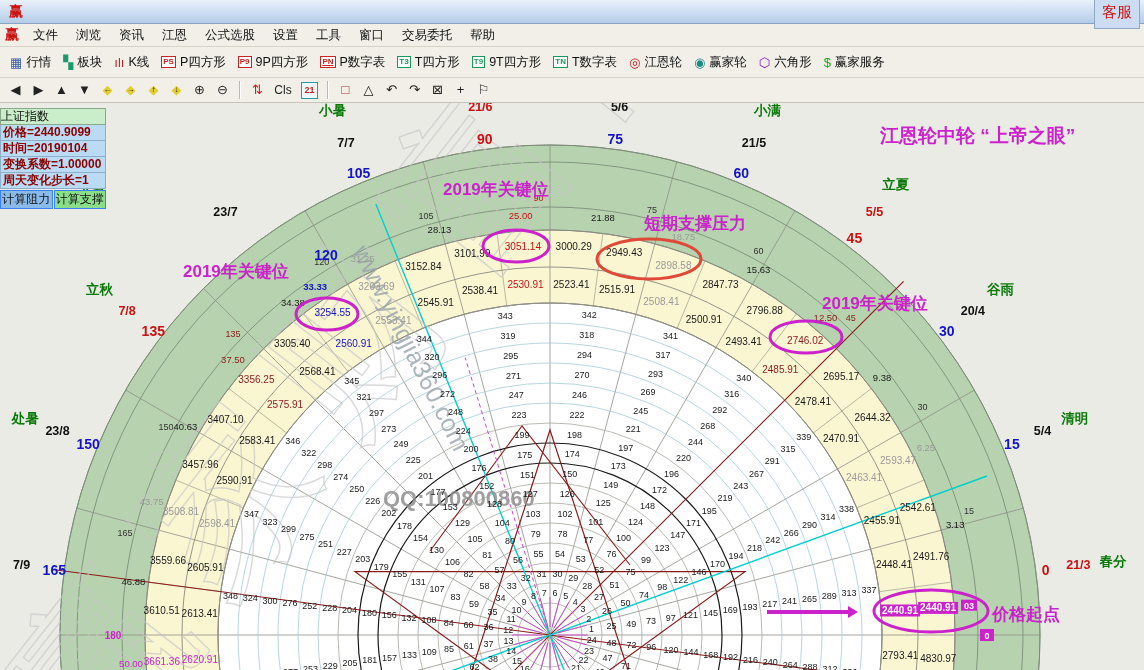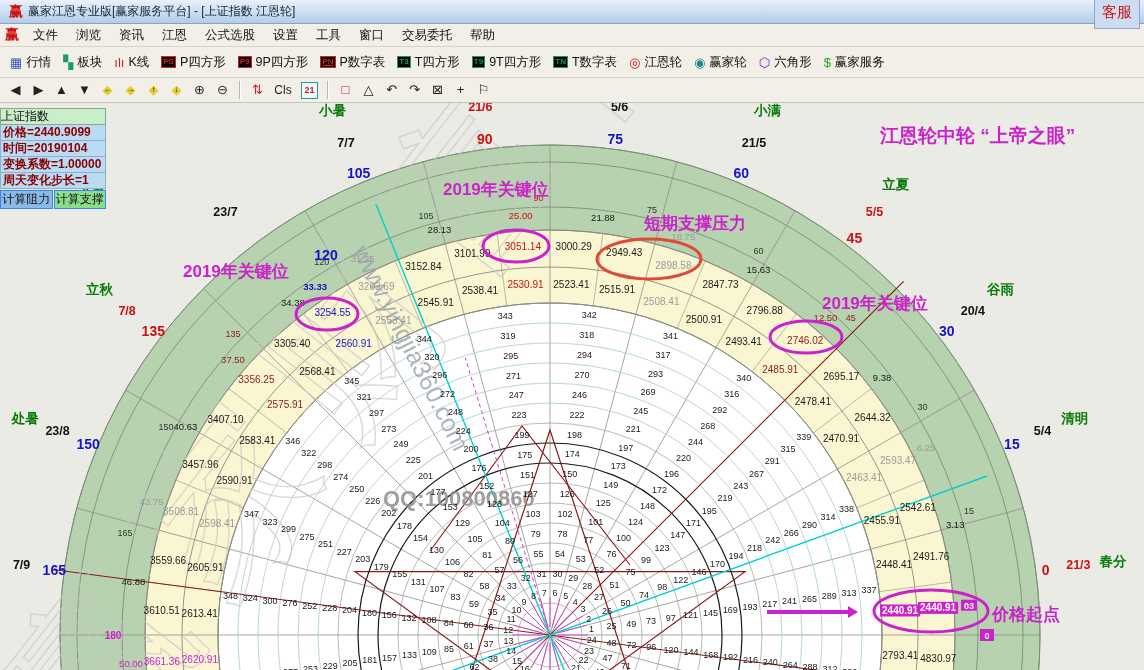--- a/index.html
+++ b/index.html
@@ -6,21 +6,21 @@
   body{width:1144px;height:670px;overflow:hidden;background:#ebebe5;font-family:"Liberation Sans","DejaVu Sans",sans-serif;}
   .titlebar{height:24px;background:linear-gradient(#e9f1fb,#b4cce9);border-bottom:1px solid #89a3c1;display:flex;align-items:center;padding:0 4px;box-sizing:border-box;}
   .logo{color:#cc1111;font-weight:bold;font-size:14px;margin:0 5px;}
   .title{font-size:12px;color:#16233d;}
   .svc-btn{margin-left:auto;color:#cc1111;font-size:15px;background:#ccdcf2;border:1px solid #8fa8c6;padding:7px 7px;height:18px;line-height:18px;cursor:pointer;}
   .menubar{height:22px;background:#f1efe8;border-bottom:1px solid #d6d3c9;display:flex;align-items:center;font-size:12.5px;color:#111;}
   .menu-item{padding:2px 9px;cursor:default;}
   .tb1{height:30px;background:#f1efe8;border-bottom:1px solid #d6d3c9;display:flex;align-items:center;font-size:12.5px;color:#111;padding-left:4px;}
   .tb-item{display:flex;align-items:center;gap:4px;padding:0 6px;height:24px;cursor:default;}
   .icn{font-size:13px;line-height:13px;}
-  .badge{font-size:8px;font-weight:bold;border:1px solid;padding:0 1px;line-height:10px;background:#000000;}
+  .badge{font-size:8px;font-weight:bold;border:1px solid;padding:0 1px;line-height:10px;background:#ffffff;}
   .tb2{height:24px;background:#f1efe8;border-bottom:1px solid #c6c3b9;display:flex;align-items:center;padding-left:4px;}
   .tb2 .btn{width:23px;height:20px;text-align:center;font-size:13px;line-height:20px;color:#222;position:relative;cursor:default;}
   .tb2 .btn.diam{color:#e3ce33;}
   .tb2 .btn.diam b{position:absolute;left:0;top:0;width:100%;height:100%;font-size:8px;line-height:20px;color:#111;font-weight:bold;}
   .tb2 .btn.red{color:#cc2222;}
   .tb2 .btn.txt{font-size:12px;width:28px;}
   .tb2 .btn.cal{font-size:9px;font-weight:bold;color:#cc2222;border:1px solid #2a9a9a;width:15px;height:15px;line-height:15px;margin:0 4px;background:#eef8f8;}
   .tb2 .btn.redbox{color:#b03030;}
   .tb2 .sep{width:1px;height:18px;background:#bbb8ae;margin:0 5px;border-right:1px solid #fff;}
   .chart{position:relative;width:1144px;height:570px;background:#ebebe5;}
@@ -32,21 +32,20 @@
   .panel .pbtns{display:flex;margin-top:1px;}
   .panel .pbtn{width:51px;height:17px;line-height:17px;text-align:center;border:1px solid #3b82f6;cursor:pointer;color:#111;}
   .panel .pbtn.b1{background:#8abbe8;}
   .panel .pbtn.b2{background:#8ade8a;margin-left:1px;}
 </style>
 </head>
 <body>
 
 <div class="titlebar">
   <span class="logo">赢</span>
-  <span class="title">赢家江恩专业版[赢家服务平台] - [上证指数 江恩轮]</span>
   <span class="svc-btn">客服</span>
 </div>
 <div class="menubar" id="menubar">
   <span class="logo">赢</span>
 <span class="menu-item">文件</span>
     <span class="menu-item">浏览</span>
     <span class="menu-item">资讯</span>
     <span class="menu-item">江恩</span>
     <span class="menu-item">公式选股</span>
     <span class="menu-item">设置</span>

